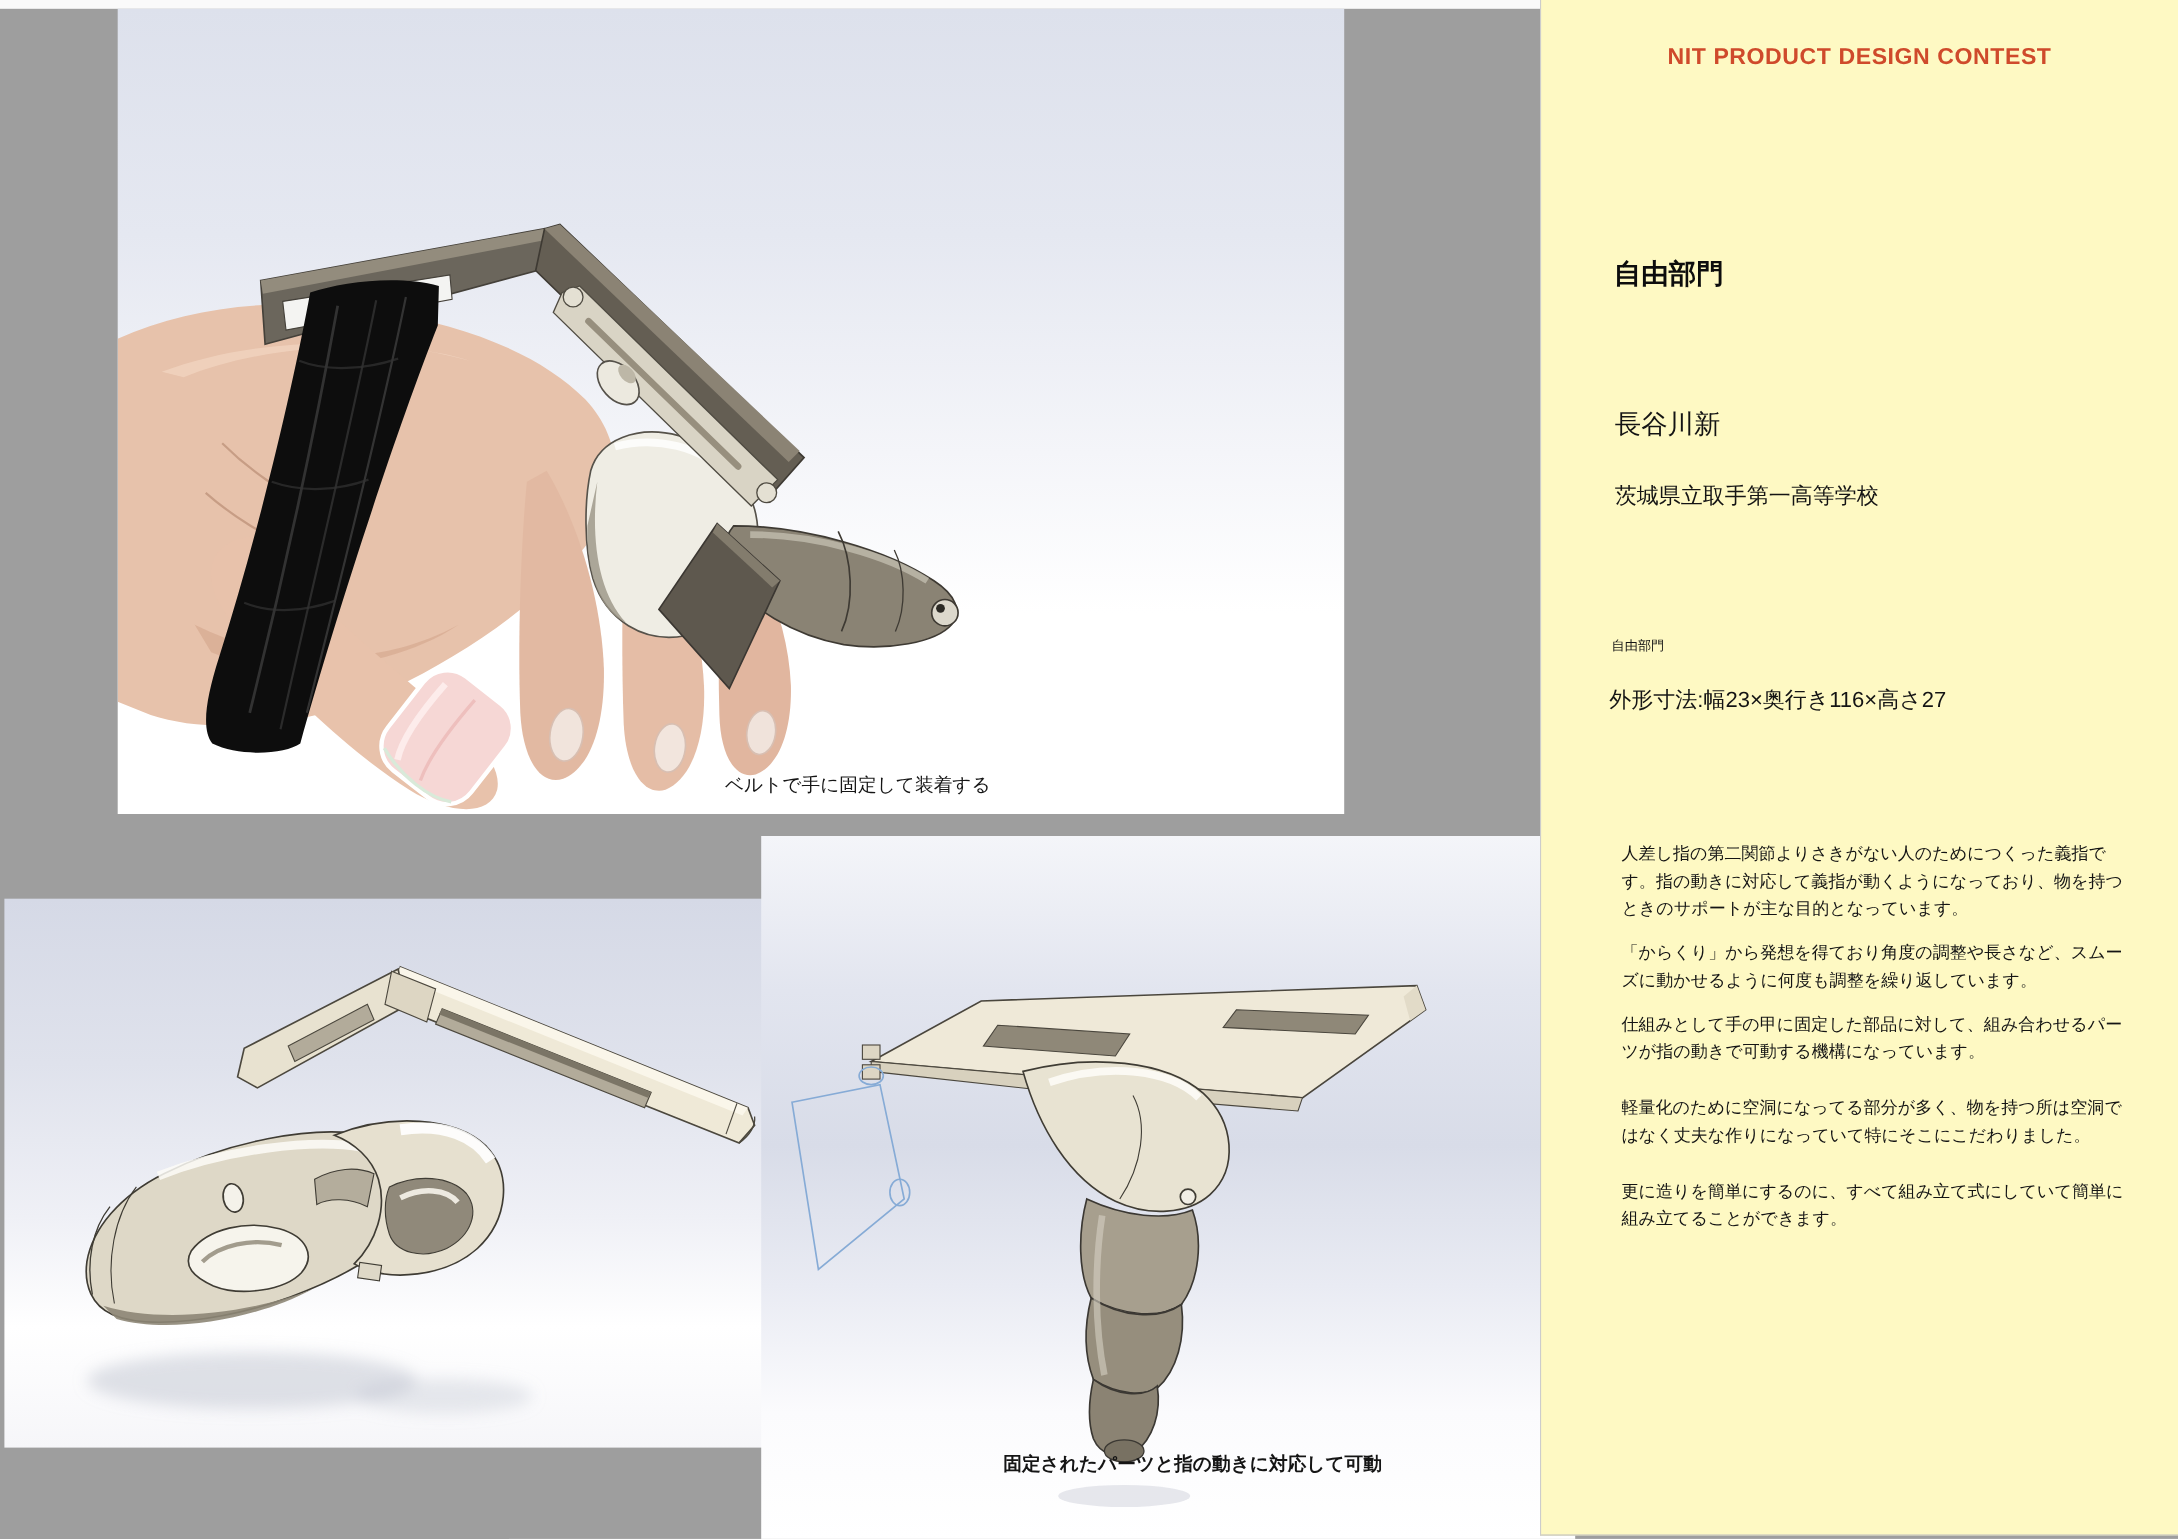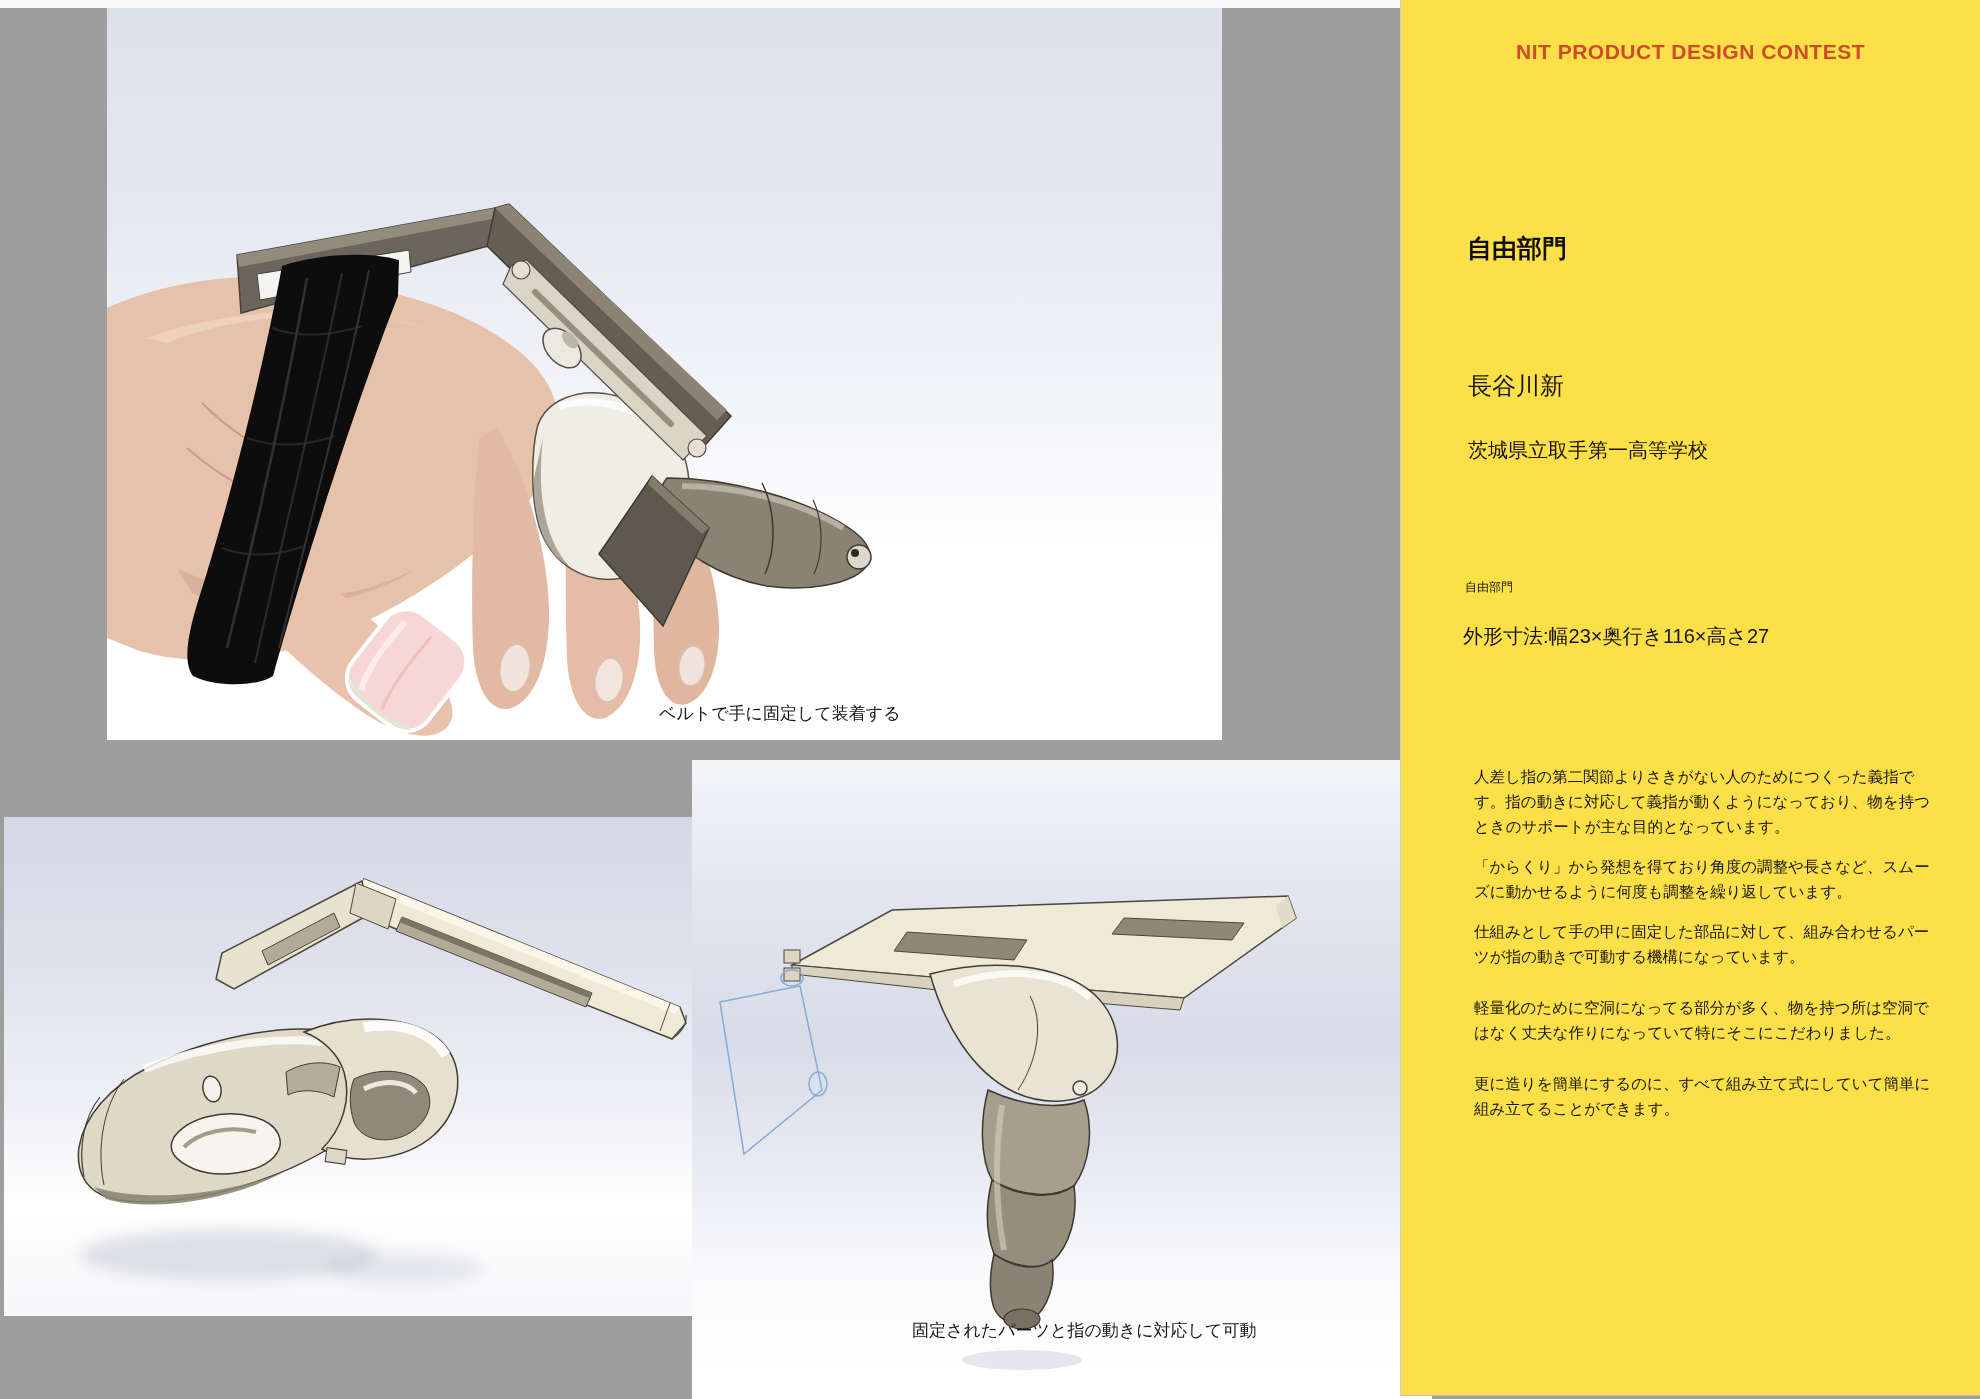--- a/index.html
+++ b/index.html
@@ -21,24 +21,24 @@
     background:linear-gradient(180deg,#d5d9e6 0%,#dfe2ec 30%,#eff0f6 58%,#ffffff 78%,#f6f6f9 100%);
   }
   .fig-motion{
     left:692px; top:760px; width:708px; height:639px;
     background:linear-gradient(180deg,#f4f5f9 0%,#e2e5ef 22%,#d8dce8 44%,#e9ebf3 64%,#fbfbfd 82%,#ffffff 100%);
   }
   .caption{
     position:absolute; font-size:17px; line-height:22px; color:#151515; white-space:nowrap;
   }
   .cap-hand{left:552px; top:695px; font-weight:400;}
-  .cap-motion{left:220px; top:560px; font-weight:400;}
+  .cap-motion{left:220px; top:560px; font-weight:700;}
   .panel{
     position:absolute; left:1400px; top:0; width:580px; height:1396px;
-    background:#fde047; border-left:1px solid #cccccc; border-bottom:1px solid #bdbdbd;
+    background:#fef9c3; border-left:1px solid #cccccc; border-bottom:1px solid #bdbdbd;
     box-sizing:border-box;
   }
   .panel .contest-title{
     position:absolute; left:0; top:40px; width:100%;
     text-align:center; font-size:21px; font-weight:bold; letter-spacing:.5px;
   }
   .panel .product-title{position:absolute; left:66px; top:232px; font-size:25px; font-weight:bold; color:#0d0d0d;}
   .panel .author{position:absolute; left:67px; top:370px; font-size:24px; color:#141414;}
   .panel .school{position:absolute; left:67px; top:437px; font-size:20px; color:#141414;}
   .panel .category{position:absolute; left:64px; top:579px; font-size:12px; color:#141414;}

